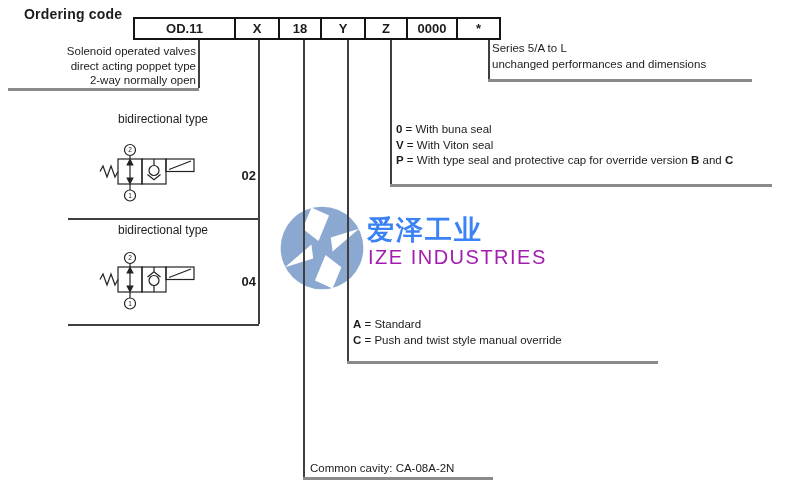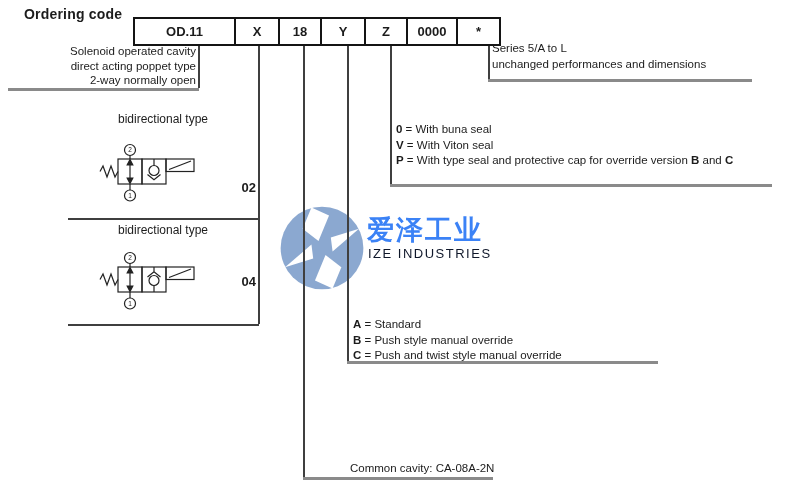--- a/index.html
+++ b/index.html
@@ -7,33 +7,33 @@
     position:relative;width:786px;height:490px;background:#ffffff;overflow:hidden;
     font-family:"Liberation Sans","DejaVu Sans",sans-serif;color:#1c1c1c;
   }
   .abs{position:absolute;}
   .vline{position:absolute;width:1.5px;background:#3f3f3f;z-index:2;}
   .hline{position:absolute;height:1.5px;background:#3f3f3f;z-index:2;}
   .uline{position:absolute;height:2.5px;background:#8a8a8a;z-index:2;}
   .page-title{font-size:14px;font-weight:bold;letter-spacing:.2px;}
   .codeRow{display:flex;z-index:3;}
   .codeBox{
-    box-sizing:border-box;border:2px solid #141414;background:#fff;height:29px;
+    box-sizing:border-box;border:2px solid #141414;background:#fff;height:23px;
     display:flex;align-items:center;justify-content:center;
     font-weight:bold;font-size:13px;margin-left:-2px;
   }
   .codeBox:first-child{margin-left:0;}
   .smalltext{font-size:11.5px;line-height:14.6px;z-index:3;}
   .optlist{font-size:11.5px;line-height:15.5px;z-index:3;white-space:nowrap;}
   .optlist .k{font-weight:bold;}
   .optlist .b{font-weight:bold;}
   .sectionLabel{font-size:12px;text-align:center;z-index:3;}
   .codeTag{font-size:13px;font-weight:bold;text-align:right;z-index:3;}
   .wm-cn{font-size:27px;font-weight:bold;color:#3b82f6;letter-spacing:2px;z-index:1;}
-  .wm-en{font-size:13px;color:#0f172a;letter-spacing:1.5px;z-index:1;}
+  .wm-en{font-size:20px;color:#a21caf;letter-spacing:1.5px;z-index:1;}
   svg{display:block;}
   .valveSvg{position:absolute;z-index:3;}
   .logoSvg{position:absolute;z-index:0;}
 </style>
 </head>
 <body>
 
 <div id="stage">
 
   <svg class="logoSvg" style="left:278px;top:204px;" width="88" height="88" viewBox="0 0 100 100">
@@ -68,21 +68,21 @@
   <div class="uline" style="left:8px;top:88px;width:191px;"></div>
   <div class="uline" style="left:488px;top:79px;width:264px;"></div>
   <div class="uline" style="left:390px;top:184px;width:382px;"></div>
   <div class="uline" style="left:347px;top:361px;width:311px;"></div>
   <div class="uline" style="left:303px;top:477px;width:190px;"></div>
 
   <div class="hline" style="left:68px;top:218px;width:191px;"></div>
   <div class="hline" style="left:68px;top:324px;width:191px;"></div>
 
   <div class="abs smalltext" style="left:0px;top:44px;width:196px;text-align:right;">
-    <div>Solenoid operated cavity</div>
+    <div>Solenoid operated valves</div>
     <div>direct acting poppet type</div>
     <div>2-way normally open</div>
   </div>
 
   <div class="abs smalltext" style="left:492px;top:41px;line-height:15.5px;">
     <div>Series 5/A to L</div>
     <div>unchanged performances and dimensions</div>
   </div>
 
   <div class="abs sectionLabel" style="left:68px;top:112px;width:190px;">bidirectional type</div>
@@ -100,21 +100,21 @@
       <polyline points="52.5,32.5 59,37.8 65.5,32.5"></polyline>
       <rect x="71" y="17" width="28" height="12.5"></rect>
       <line x1="74" y1="27.5" x2="96" y2="19"></line>
       <polyline points="23,29.5 20,35 16,24 12,35 8,24 5,29.5"></polyline>
       <line x1="35" y1="42" x2="35" y2="48"></line>
       <circle cx="35" cy="53.5" r="5.5" fill="#ffffff"></circle>
     </g>
     <text x="35" y="10.3" font-size="6.5" text-anchor="middle" fill="#222222">2</text>
     <text x="35" y="55.8" font-size="6.5" text-anchor="middle" fill="#222222">1</text>
   </svg>
-  <div class="abs codeTag" style="left:230px;top:180px;width:26px;">02</div>
+  <div class="abs codeTag" style="left:230px;top:168px;width:26px;">02</div>
 
   <div class="abs sectionLabel" style="left:68px;top:223px;width:190px;">bidirectional type</div>
   <svg class="valveSvg" style="left:95px;top:250px;" width="115" height="62" viewBox="0 0 115 62">
     <g stroke="#222222" stroke-width="1.2" fill="none">
       <circle cx="35" cy="8" r="5.5" fill="#ffffff"></circle>
       <line x1="35" y1="13.5" x2="35" y2="17"></line>
       <rect x="23" y="17" width="24" height="25"></rect>
       <rect x="47" y="17" width="24" height="25"></rect>
       <line x1="35" y1="20" x2="35" y2="39"></line>
       <polygon points="35,17.5 32.2,23 37.8,23" fill="#222222"></polygon>
@@ -135,19 +135,18 @@
   <div class="abs codeTag" style="left:230px;top:274px;width:26px;text-align:right;">04</div>
 
   <div class="abs optlist" style="left:396px;top:122px;">
     <div><span class="k">0</span><span> = With buna seal</span></div>
     <div><span class="k">V</span><span> = With Viton seal</span></div>
     <div><span class="k">P</span><span> = With type seal and protective cap for override version </span><span class="b">B</span><span> and </span><span class="b">C</span></div>
   </div>
 
   <div class="abs optlist" style="left:353px;top:317px;line-height:15.7px;">
     <div><span class="k">A</span><span> = Standard</span></div>
-    <div><span class="k">B</span><span> = Push style manual override</span></div>
     <div><span class="k">C</span><span> = Push and twist style manual override</span></div>
   </div>
 
-  <div class="abs smalltext" style="left:310px;top:461px;margin-left:40px;">Common cavity: CA-08A-2N</div>
+  <div class="abs smalltext" style="left:310px;top:461px;">Common cavity: CA-08A-2N</div>
 
 </div>
 
 </body></html>

